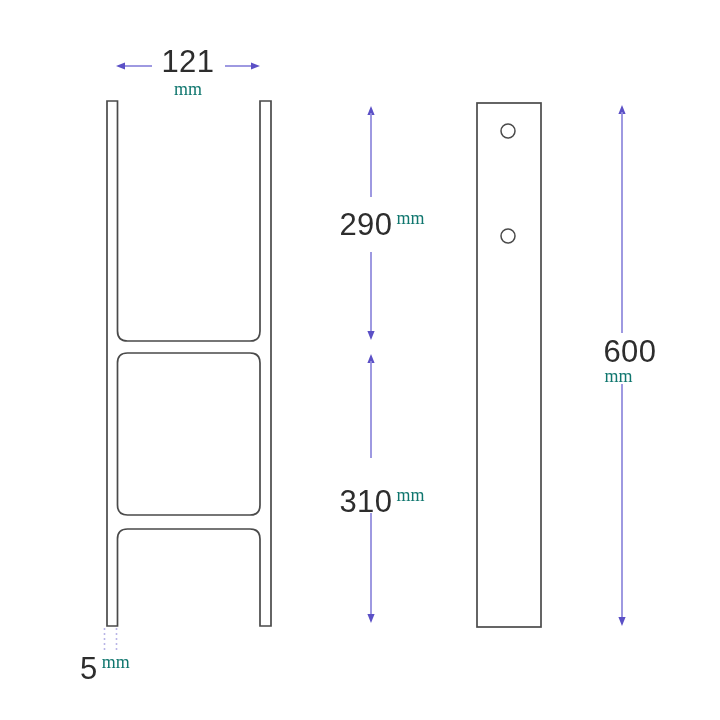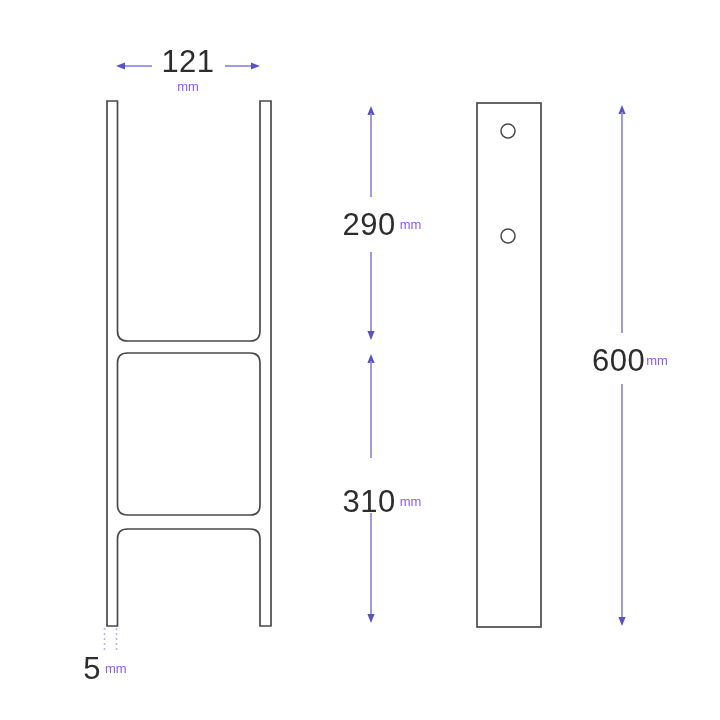--- a/index.html
+++ b/index.html
@@ -22,27 +22,27 @@
     overflow:hidden;
   }
   .drawing-svg{position:absolute;left:0;top:0;}
   .outline{fill:#ffffff;stroke:var(--line);stroke-width:1.7;}
   .hole{fill:#ffffff;stroke:var(--line);stroke-width:1.5;}
   .dim-line{stroke:var(--arrow);stroke-width:1.8;fill:none;}
   .dim-head{fill:var(--arrow-head);stroke:none;}
   .dim-dotted{stroke:var(--dotted);stroke-width:1.6;fill:none;stroke-dasharray:2 3;}
   .dim-label{
     position:absolute;
-    display:flex;align-items:center;
+    display:flex;align-items:flex-start;
     color:var(--text);
     white-space:nowrap;
     transform:translate(-50%,-50%);
   }
   .dim-label .num{font-size:31px;line-height:1;letter-spacing:0.5px;}
-  .dim-label .unit{font-size:13px;line-height:1;margin-left:4px;color:#8b5cf6;}
+  .dim-label .unit{font-size:18px;line-height:1;margin-left:4px;color:#0f766e;font-family:Liberation Serif, serif;}
   .dim-label.stacked{
     flex-direction:column;align-items:center;
     transform:translateX(-50%);
   }
   .dim-label.stacked .unit{margin-left:0;margin-top:3px;}
   .tight .unit{margin-left:1px;}
 </style>
 </head>
 <body>
 
@@ -128,21 +128,21 @@
   <div class="dim-label" style="left:382px;top:224px;">
     <span class="num">290</span>
     <span class="unit">mm</span>
   </div>
 
   <div class="dim-label" style="left:382px;top:487px;margin-top:14px;">
     <span class="num">310</span>
     <span class="unit">mm</span>
   </div>
 
-  <div class="dim-label tight" style="left:630px;top:360px;">
+  <div class="dim-label tight" style="left:630px;top:360px;flex-direction:column;">
     <span class="num">600</span>
     <span class="unit">mm</span>
   </div>
 
   <div class="dim-label" style="left:105px;top:668px;">
     <span class="num">5</span>
     <span class="unit">mm</span>
   </div>
 
 </div>

